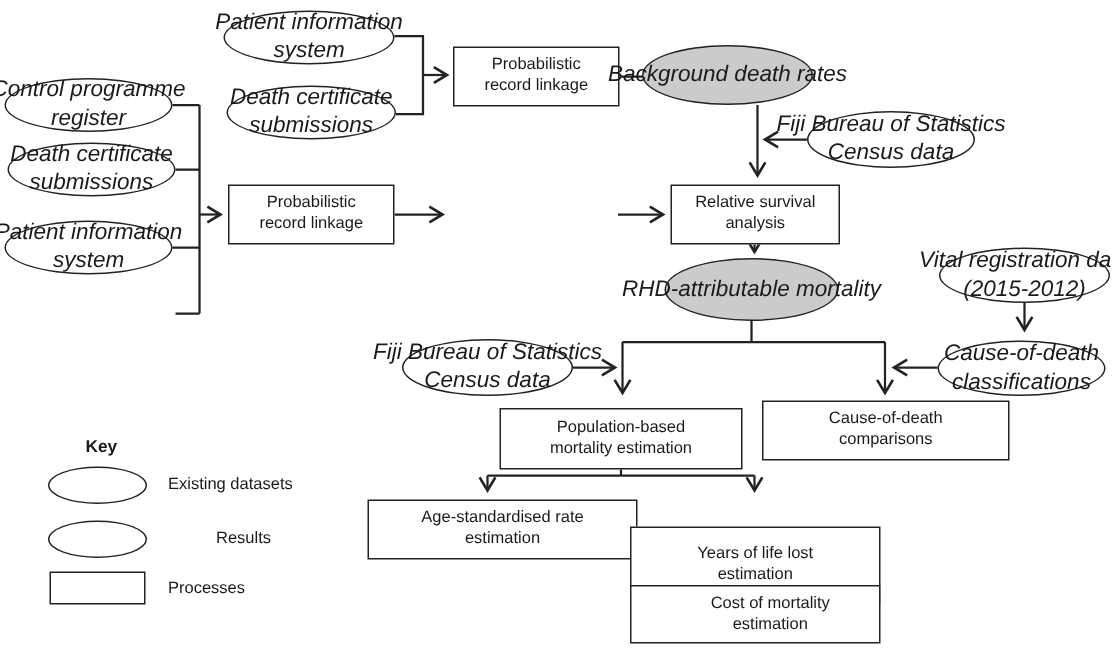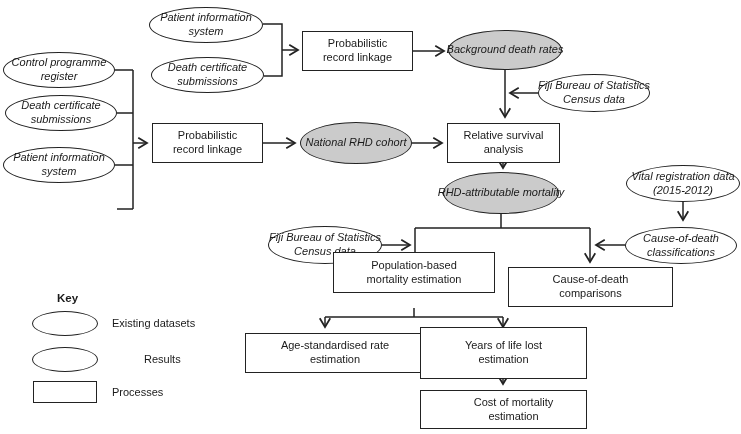--- a/index.html
+++ b/index.html
@@ -26,21 +26,21 @@
     justify-content: center;
     text-align: center;
     white-space: pre;
     z-index: 2;
     background: #ffffff;
   }
   .ellipse {
     border: 1.6px solid #222;
     border-radius: 50%;
     font-style: italic;
-    font-size: 11px;
+    font-size: 15px;
     line-height: 1.25;
   }
   .box {
     border: 1.6px solid #222;
     font-size: 11px;
     line-height: 1.25;
   }
   .gray { background: #cbcbcb; }
   .key-title {
     position: absolute;
@@ -120,52 +120,51 @@
     </g>
   </svg>
 
   <div class="node ellipse" style="left:149px; top:7px;  width:114px; height:36px;">Patient information
 system</div>
   <div class="node ellipse" style="left:151px; top:57px; width:113px; height:36px;">Death certificate
 submissions</div>
 
   <div class="node box" style="left:302px; top:31px; width:111px; height:40px;">Probabilistic
 record linkage</div>
-  <div class="node ellipse gray" style="left:448px; top:30px; width:114px; height:40px;">Background death rates</div>
+  <div class="node ellipse gray" style="left:428px; top:30px; width:114px; height:40px;">Background death rates</div>
   <div class="node ellipse" style="left:538px; top:74px; width:112px; height:38px;">Fiji Bureau of Statistics
 Census data</div>
 
   <div class="node ellipse" style="left:3px;  top:52px;  width:112px; height:36px;">Control programme
 register</div>
   <div class="node ellipse" style="left:5px;  top:95px;  width:112px; height:36px;">Death certificate
 submissions</div>
   <div class="node ellipse" style="left:3px;  top:147px; width:112px; height:36px;">Patient information
 system</div>
 
   <div class="node box" style="left:152px; top:123px; width:111px; height:40px;">Probabilistic
 record linkage</div>
-  <div class="node ellipse gray" style="left:300px; top:122px; width:112px; height:42px;">National RHD cohort</div>
   <div class="node ellipse gray" style="left:443px; top:172px; width:116px; height:42px;">RHD-attributable mortality</div>
   <div class="node box" style="left:447px; top:123px; width:113px; height:40px;">Relative survival
 analysis</div>
 
   <div class="node ellipse" style="left:626px; top:165px; width:114px; height:37px;">Vital registration data
 (2015-2012)</div>
   <div class="node ellipse" style="left:625px; top:227px; width:112px; height:37px;">Cause-of-death
 classifications</div>
   <div class="node ellipse" style="left:268px; top:226px; width:114px; height:38px;">Fiji Bureau of Statistics
 Census data</div>
 
-  <div class="node box" style="left:333px; top:252px; width:162px; height:41px;">Population-based
+  <div class="node box" style="left:333px; top:272px; width:162px; height:41px;">Population-based
 mortality estimation</div>
   <div class="node box" style="left:508px; top:267px; width:165px; height:40px;">Cause-of-death
 comparisons</div>
   <div class="node box" style="left:245px; top:333px; width:180px; height:40px;">Age-standardised rate
 estimation</div>
-  <div class="node box" style="left:420px; top:327px; width:167px; height:52px;">Years of life lost
+  <div class="node box" style="left:420px; top:351px; width:167px; height:52px;">Years of life lost
 estimation</div>
   <div class="node box" style="left:420px; top:390px; width:167px; height:39px;padding-left:20px;">Cost of mortality
 estimation</div>
 
   <div class="key-title" style="left:29px; top:292px;">Key</div>
 
   <div class="key-swatch-ellipse" style="left:32px; top:311px; width:66px; height:25px;"></div>
   <div class="key-label" style="left:112px; top:317px;">Existing datasets</div>
 
   <div class="key-swatch-ellipse gray" style="left:32px; top:347px; width:66px; height:25px;"></div>

